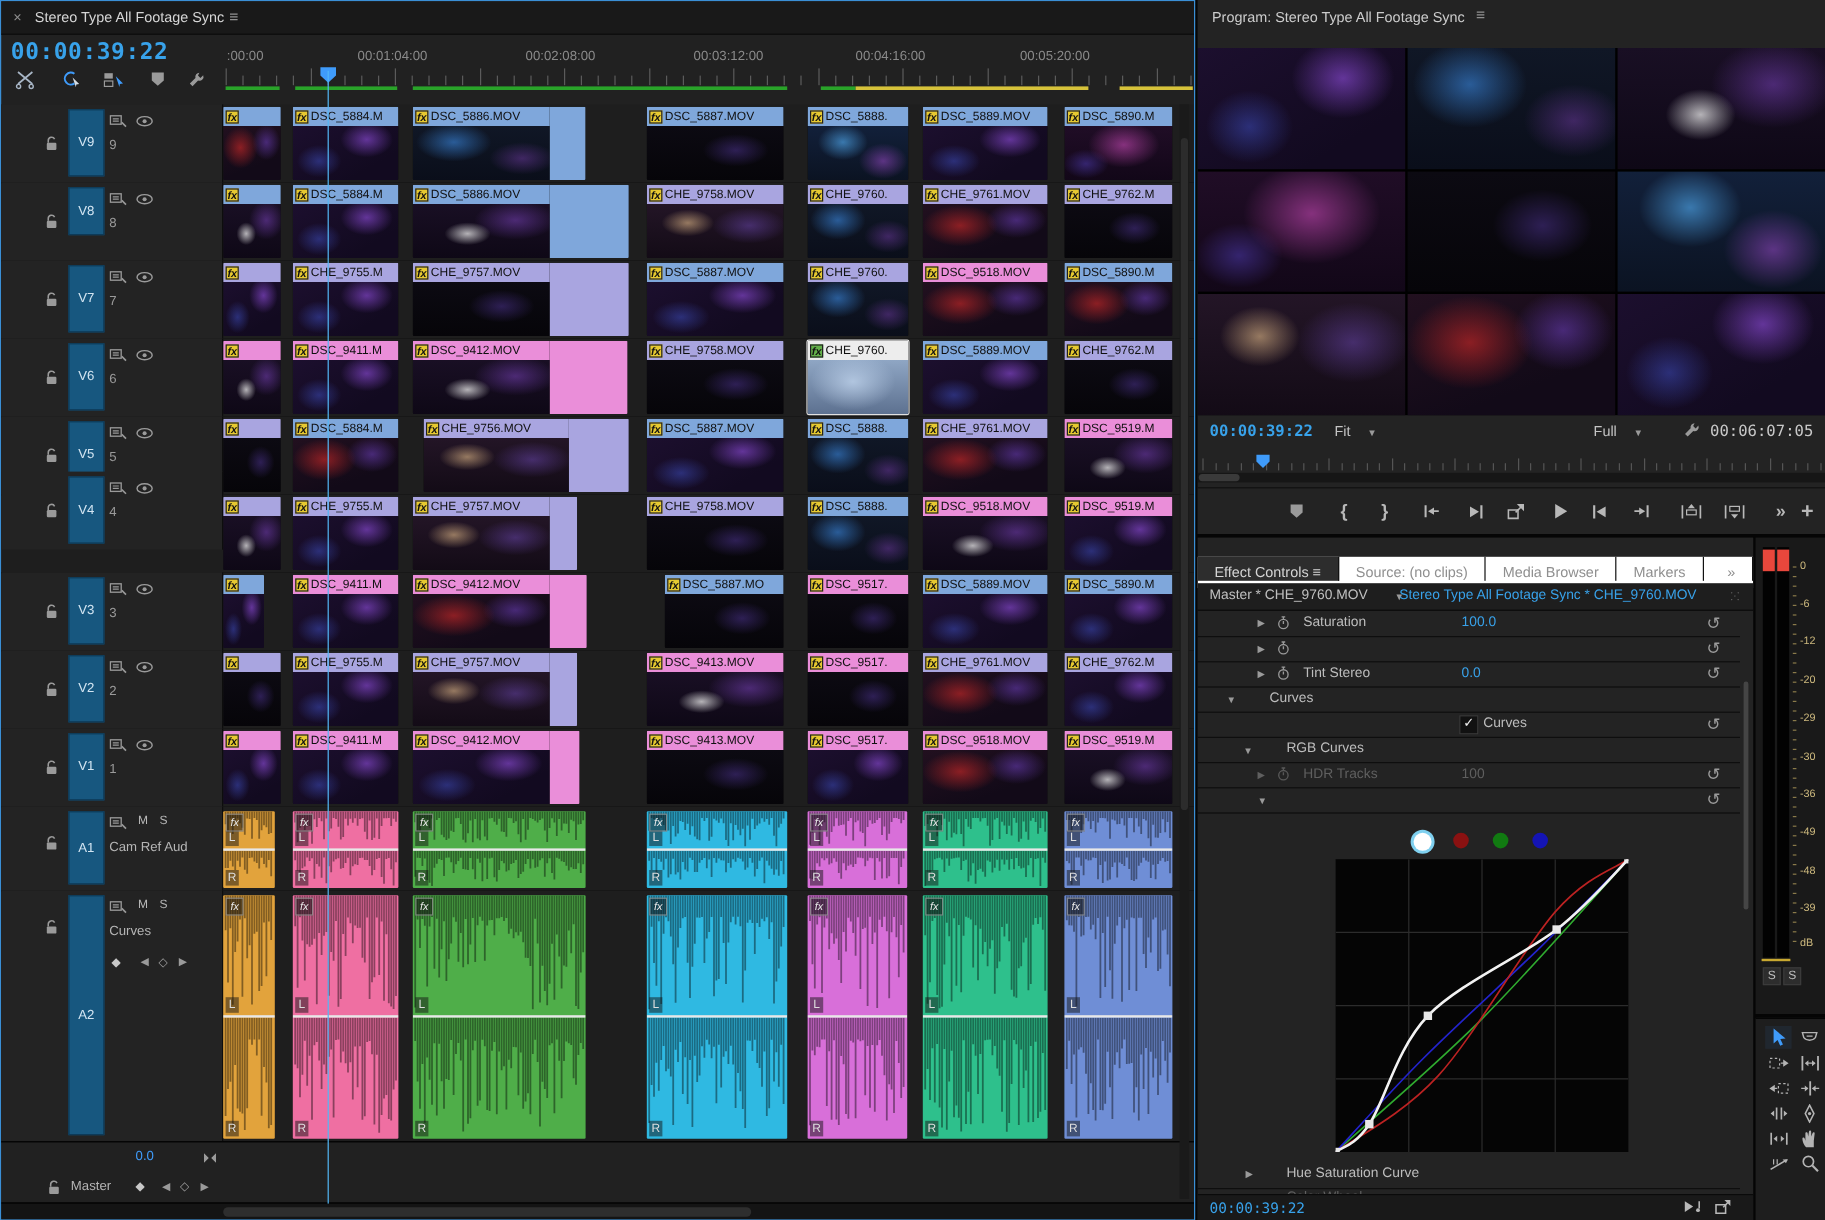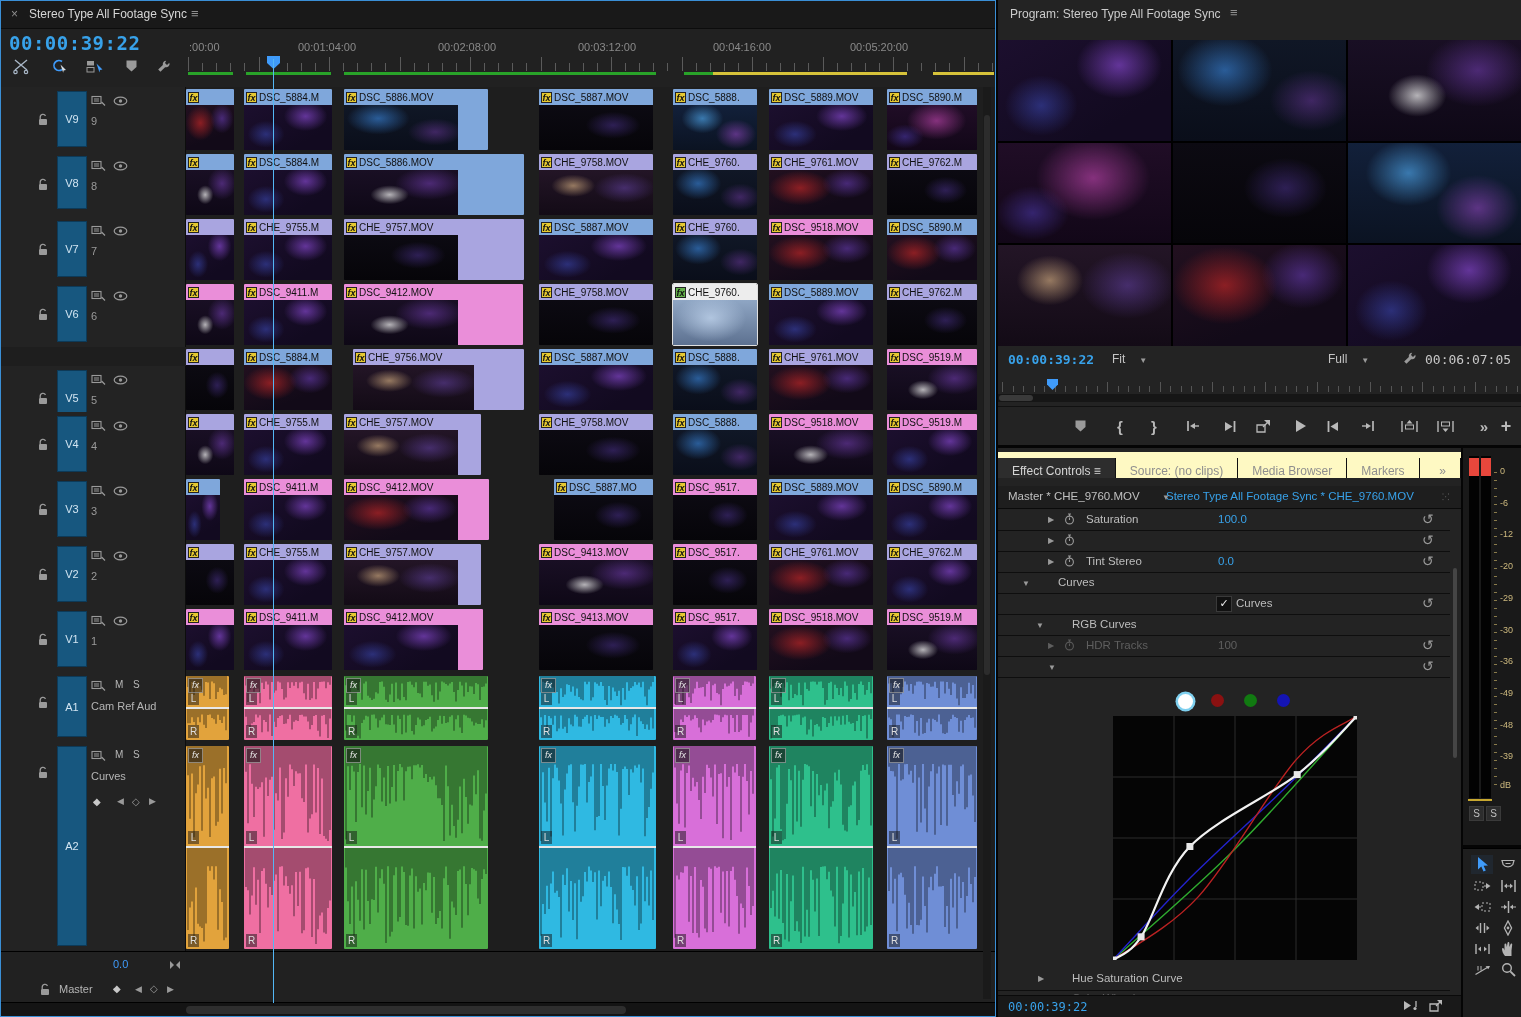--- a/index.html
+++ b/index.html
@@ -53,21 +53,21 @@
       grid-template-columns:1fr 1fr 1fr;grid-template-rows:1fr 1fr 1fr;gap:2px;background:#000}
   .cam{position:relative;overflow:hidden}
   .ptc{position:absolute;top:352px;font-size:13px;font-weight:bold}
   .pdrop{position:absolute;top:352px;font-size:12px;color:#c4c4c4}
   .darr{display:inline-block;margin-left:14px;font-size:8px;color:#9a9a9a}
   #miniruler{position:absolute;left:0;top:378px;width:523px;height:15px;overflow:hidden}
   #pscroll{position:absolute;left:0;top:394px;width:523px;height:8px;background:#161616}
   #transport{position:absolute;left:0;top:406px;width:523px;height:39px;background:#232323;border-top:1px solid #111}
   .trbtn{position:absolute;top:8px;width:24px;height:22px;display:flex;align-items:center;justify-content:center;color:#b8b8b8}
   #fx{position:absolute;left:998px;top:448px;width:463px;height:569px;background:#232323;overflow:hidden}
-  .fxtabs{position:absolute;left:0;top:4px;width:100%;height:26px;background:#fef9c3;display:flex;align-items:flex-end}
+  .fxtabs{position:absolute;left:0;top:16px;width:100%;height:26px;background:#ffffff;display:flex;align-items:flex-start}
   .fxtab{font-size:12px;color:#8f8f8f;padding:6px 14px 0 14px;border-right:1px solid #111;white-space:nowrap}
   .fxtab.act{background:#2d2d2d;color:#d5d5d5}
   .fxhead{position:absolute;left:0;top:38px;width:100%;height:22px;background:#1e1e1e;border-bottom:1px solid #0a0a0a}
   .erow{position:absolute;left:0;width:452px;height:21px;border-bottom:1px solid #0e0e0e}
   .elab{position:absolute;top:4px;font-size:11.5px;color:#bdbdbd}
   .eval{position:absolute;left:220px;top:4px;font-size:11.5px;color:#38a2ea}
   .edim{color:#5f5f5f !important}
   .ereset{position:absolute;left:424px;top:2px;font-size:14px;color:#9a9a9a}
   .disc{position:absolute;top:6px;font-size:8px;color:#9a9a9a}
   .chk{position:absolute;left:218px;top:3px;width:14px;height:14px;background:#111;border:1px solid #3a3a3a;
@@ -228,21 +228,21 @@
           <div class="srcnum" style="position: absolute; left: 90px; top: 28px;">9</div>
         </div>
         <div class="rowbg" style="position: absolute; left: 0px; top: 151px;"></div>
         <div class="headcol" style="position: absolute; left: 0px; top: 151px; height: 65px;">
           <div style="position: absolute; left: 36px; top: 25.5px;">
             <svg width="12" height="13">
               <path d="M3.2 6V4.2a2.8 2.8 0 0 1 5.3-1.3" fill="none" stroke="#9a9a9a" stroke-width="1.3"></path>
               <rect x="2" y="6" width="8" height="6" rx="1" fill="#9a9a9a"></rect>
             </svg>
           </div>
-          <div class="target" style="position: absolute; top: 4px; height: 53px;">V8</div>
+          <div class="target" style="position: absolute; top: 4px; height: 40px;">V8</div>
           <div style="position: absolute; left: 90px; top: 8px;">
             <svg width="15" height="12">
               <rect x="1" y="1.5" width="9" height="7" fill="none" stroke="#9a9a9a" stroke-width="1.1"></rect>
               <path d="M3 4h5M3 6h5" stroke="#9a9a9a" stroke-width="1"></path>
               <path d="M10.5 7l3.5 3.5" stroke="#9a9a9a" stroke-width="1.3"></path>
             </svg>
           </div>
           <div style="position: absolute; left: 112px; top: 9px;">
             <svg width="15" height="10">
               <ellipse cx="7.5" cy="5" rx="6.3" ry="3.8" fill="none" stroke="#9a9a9a" stroke-width="1.2"></ellipse>
@@ -293,21 +293,21 @@
           </div>
           <div style="position: absolute; left: 112px; top: 9px;">
             <svg width="15" height="10">
               <ellipse cx="7.5" cy="5" rx="6.3" ry="3.8" fill="none" stroke="#9a9a9a" stroke-width="1.2"></ellipse>
               <circle cx="7.5" cy="5" r="1.7" fill="#9a9a9a"></circle>
             </svg>
           </div>
           <div class="srcnum" style="position: absolute; left: 90px; top: 28px;">6</div>
         </div>
         <div class="rowbg" style="position: absolute; left: 0px; top: 346px;"></div>
-        <div class="headcol" style="position: absolute; left: 0px; top: 365px; height: 65px;">
+        <div class="headcol" style="position: absolute; left: 0px; top: 346px; height: 65px;">
           <div style="position: absolute; left: 36px; top: 25.5px;">
             <svg width="12" height="13">
               <path d="M3.2 6V4.2a2.8 2.8 0 0 1 5.3-1.3" fill="none" stroke="#9a9a9a" stroke-width="1.3"></path>
               <rect x="2" y="6" width="8" height="6" rx="1" fill="#9a9a9a"></rect>
             </svg>
           </div>
           <div class="target" style="position: absolute; top: 4px; height: 56px;">V5</div>
           <div style="position: absolute; left: 90px; top: 8px;">
             <svg width="15" height="12">
               <rect x="1" y="1.5" width="9" height="7" fill="none" stroke="#9a9a9a" stroke-width="1.1"></rect>
@@ -317,21 +317,21 @@
           </div>
           <div style="position: absolute; left: 112px; top: 9px;">
             <svg width="15" height="10">
               <ellipse cx="7.5" cy="5" rx="6.3" ry="3.8" fill="none" stroke="#9a9a9a" stroke-width="1.2"></ellipse>
               <circle cx="7.5" cy="5" r="1.7" fill="#9a9a9a"></circle>
             </svg>
           </div>
           <div class="srcnum" style="position: absolute; left: 90px; top: 28px;">5</div>
         </div>
         <div class="rowbg" style="position: absolute; left: 0px; top: 411px;"></div>
-        <div class="headcol" style="position: absolute; left: 0px; top: 411px; height: 65px;">
+        <div class="headcol" style="position: absolute; left: 0px; top: 392px; height: 65px;">
           <div style="position: absolute; left: 36px; top: 25.5px;">
             <svg width="12" height="13">
               <path d="M3.2 6V4.2a2.8 2.8 0 0 1 5.3-1.3" fill="none" stroke="#9a9a9a" stroke-width="1.3"></path>
               <rect x="2" y="6" width="8" height="6" rx="1" fill="#9a9a9a"></rect>
             </svg>
           </div>
           <div class="target" style="position: absolute; top: 4px; height: 56px;">V4</div>
           <div style="position: absolute; left: 90px; top: 8px;">
             <svg width="15" height="12">
               <rect x="1" y="1.5" width="9" height="7" fill="none" stroke="#9a9a9a" stroke-width="1.1"></rect>

